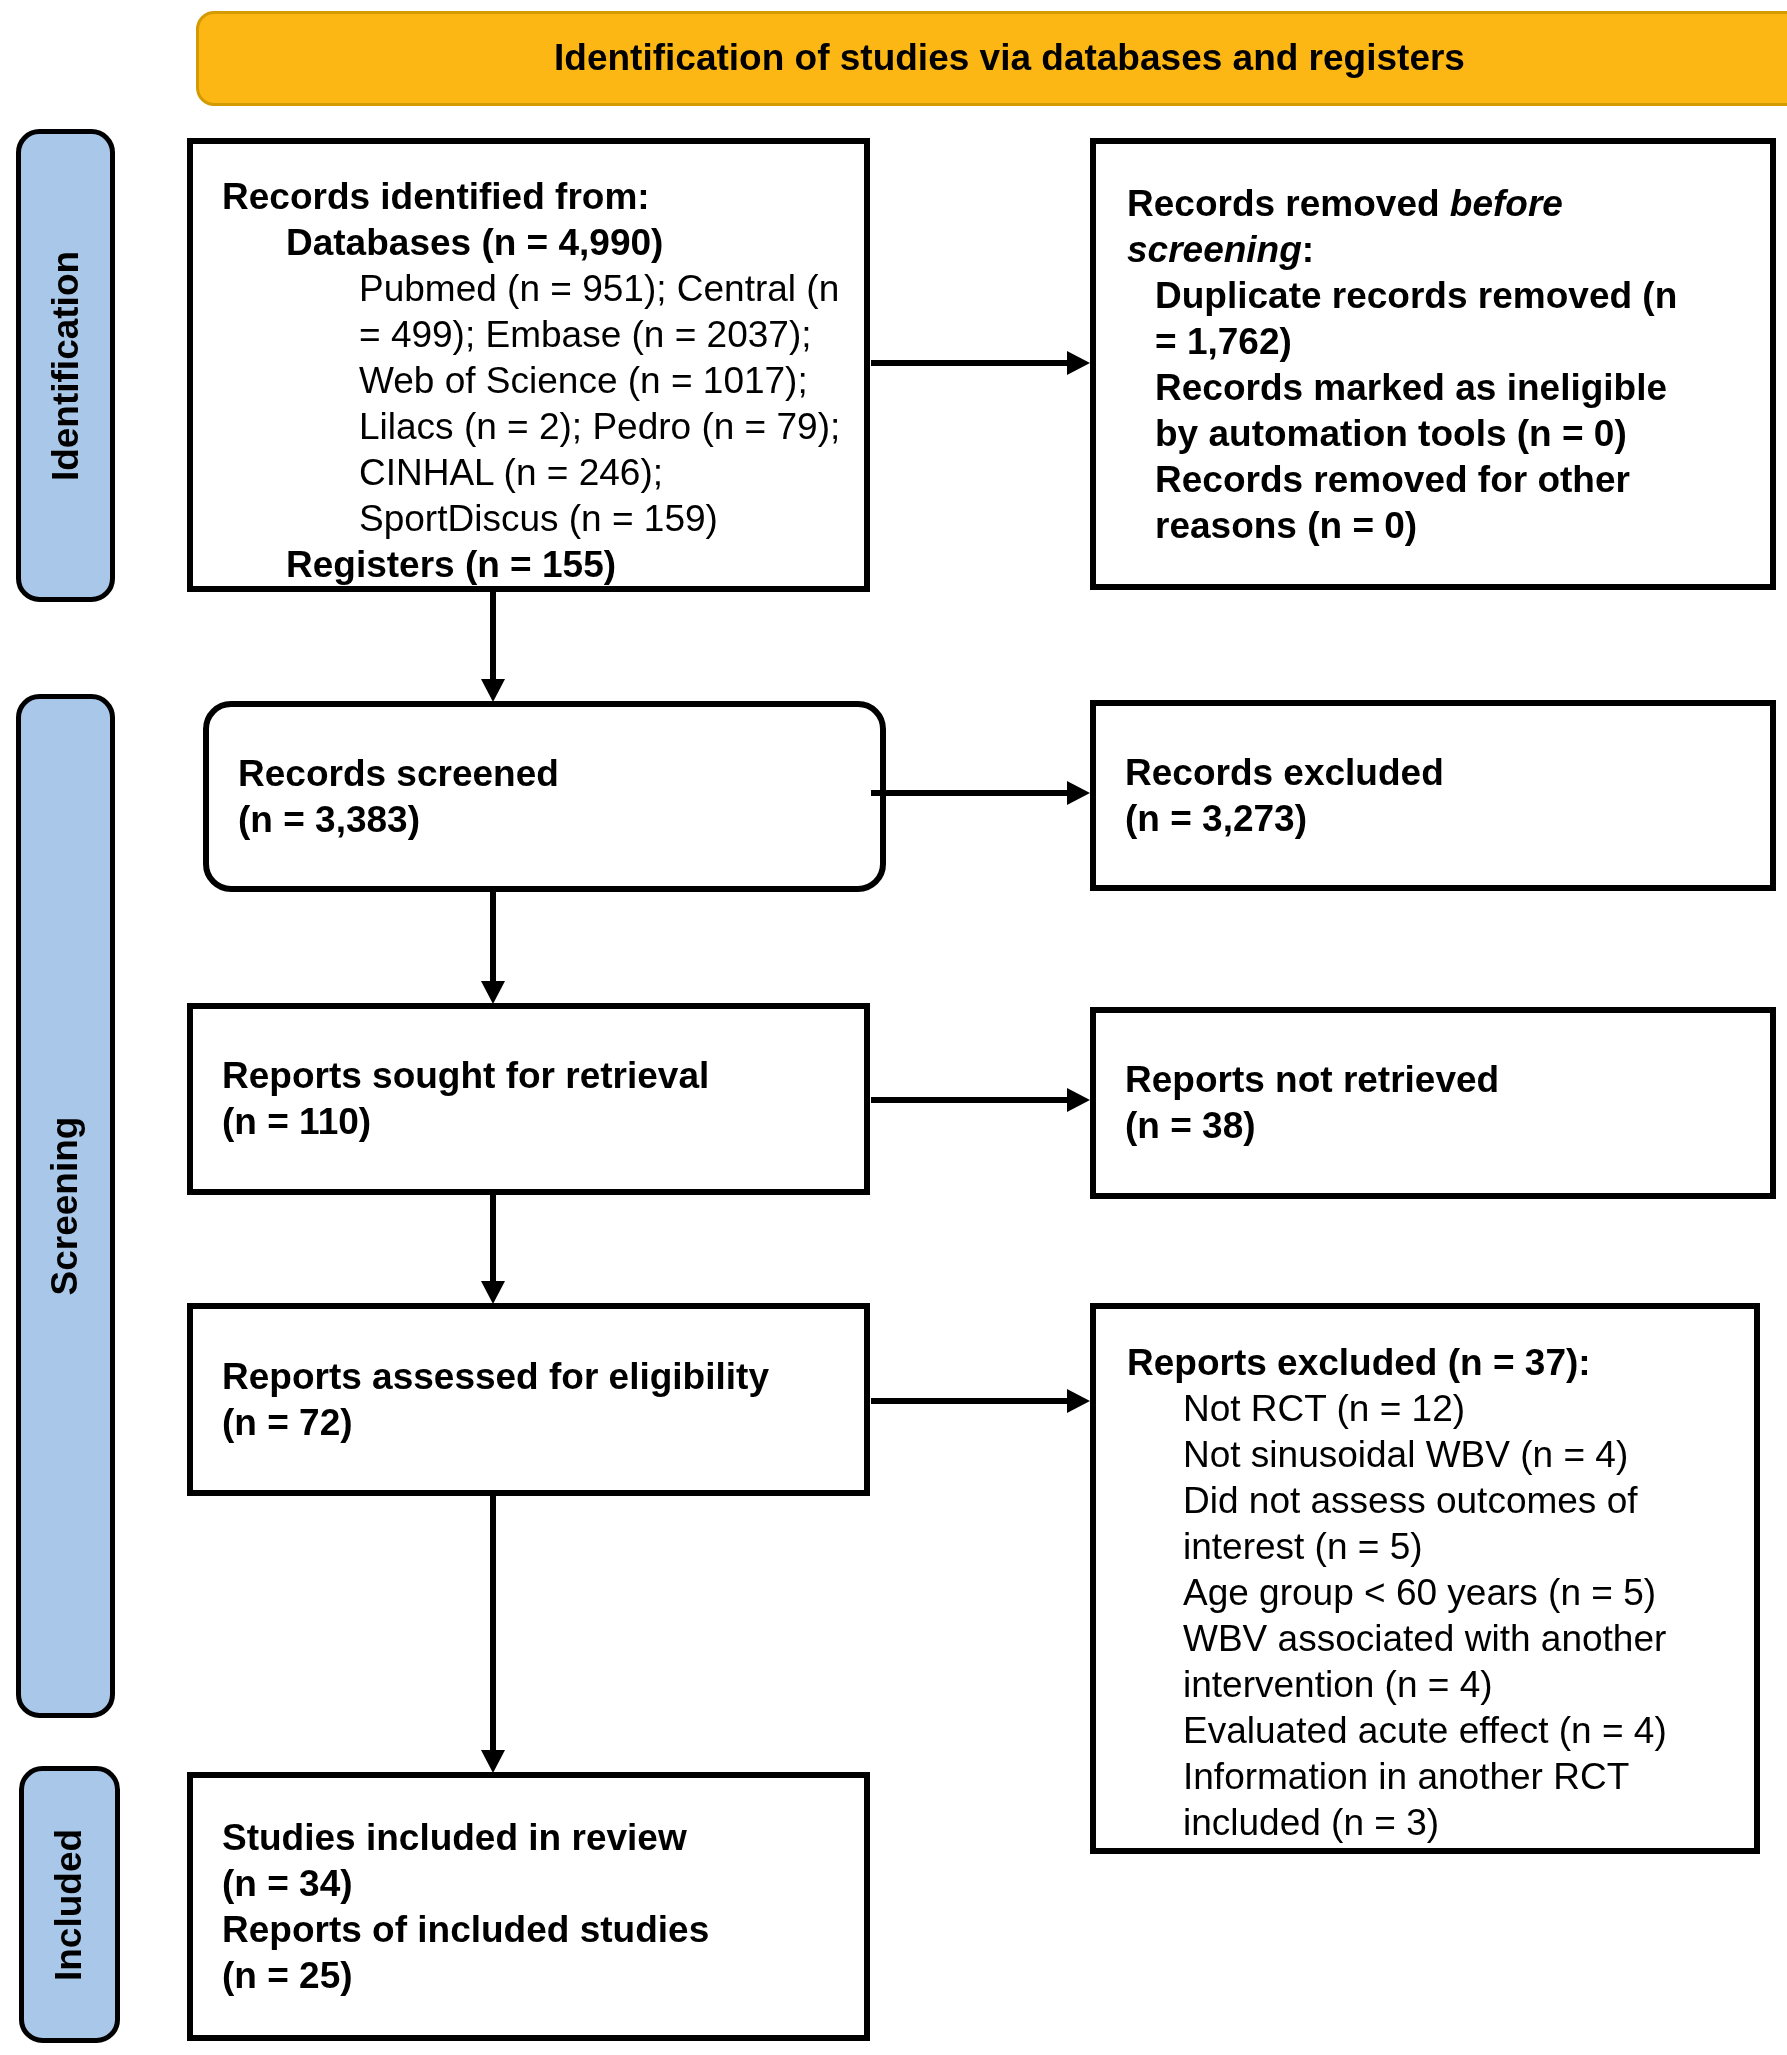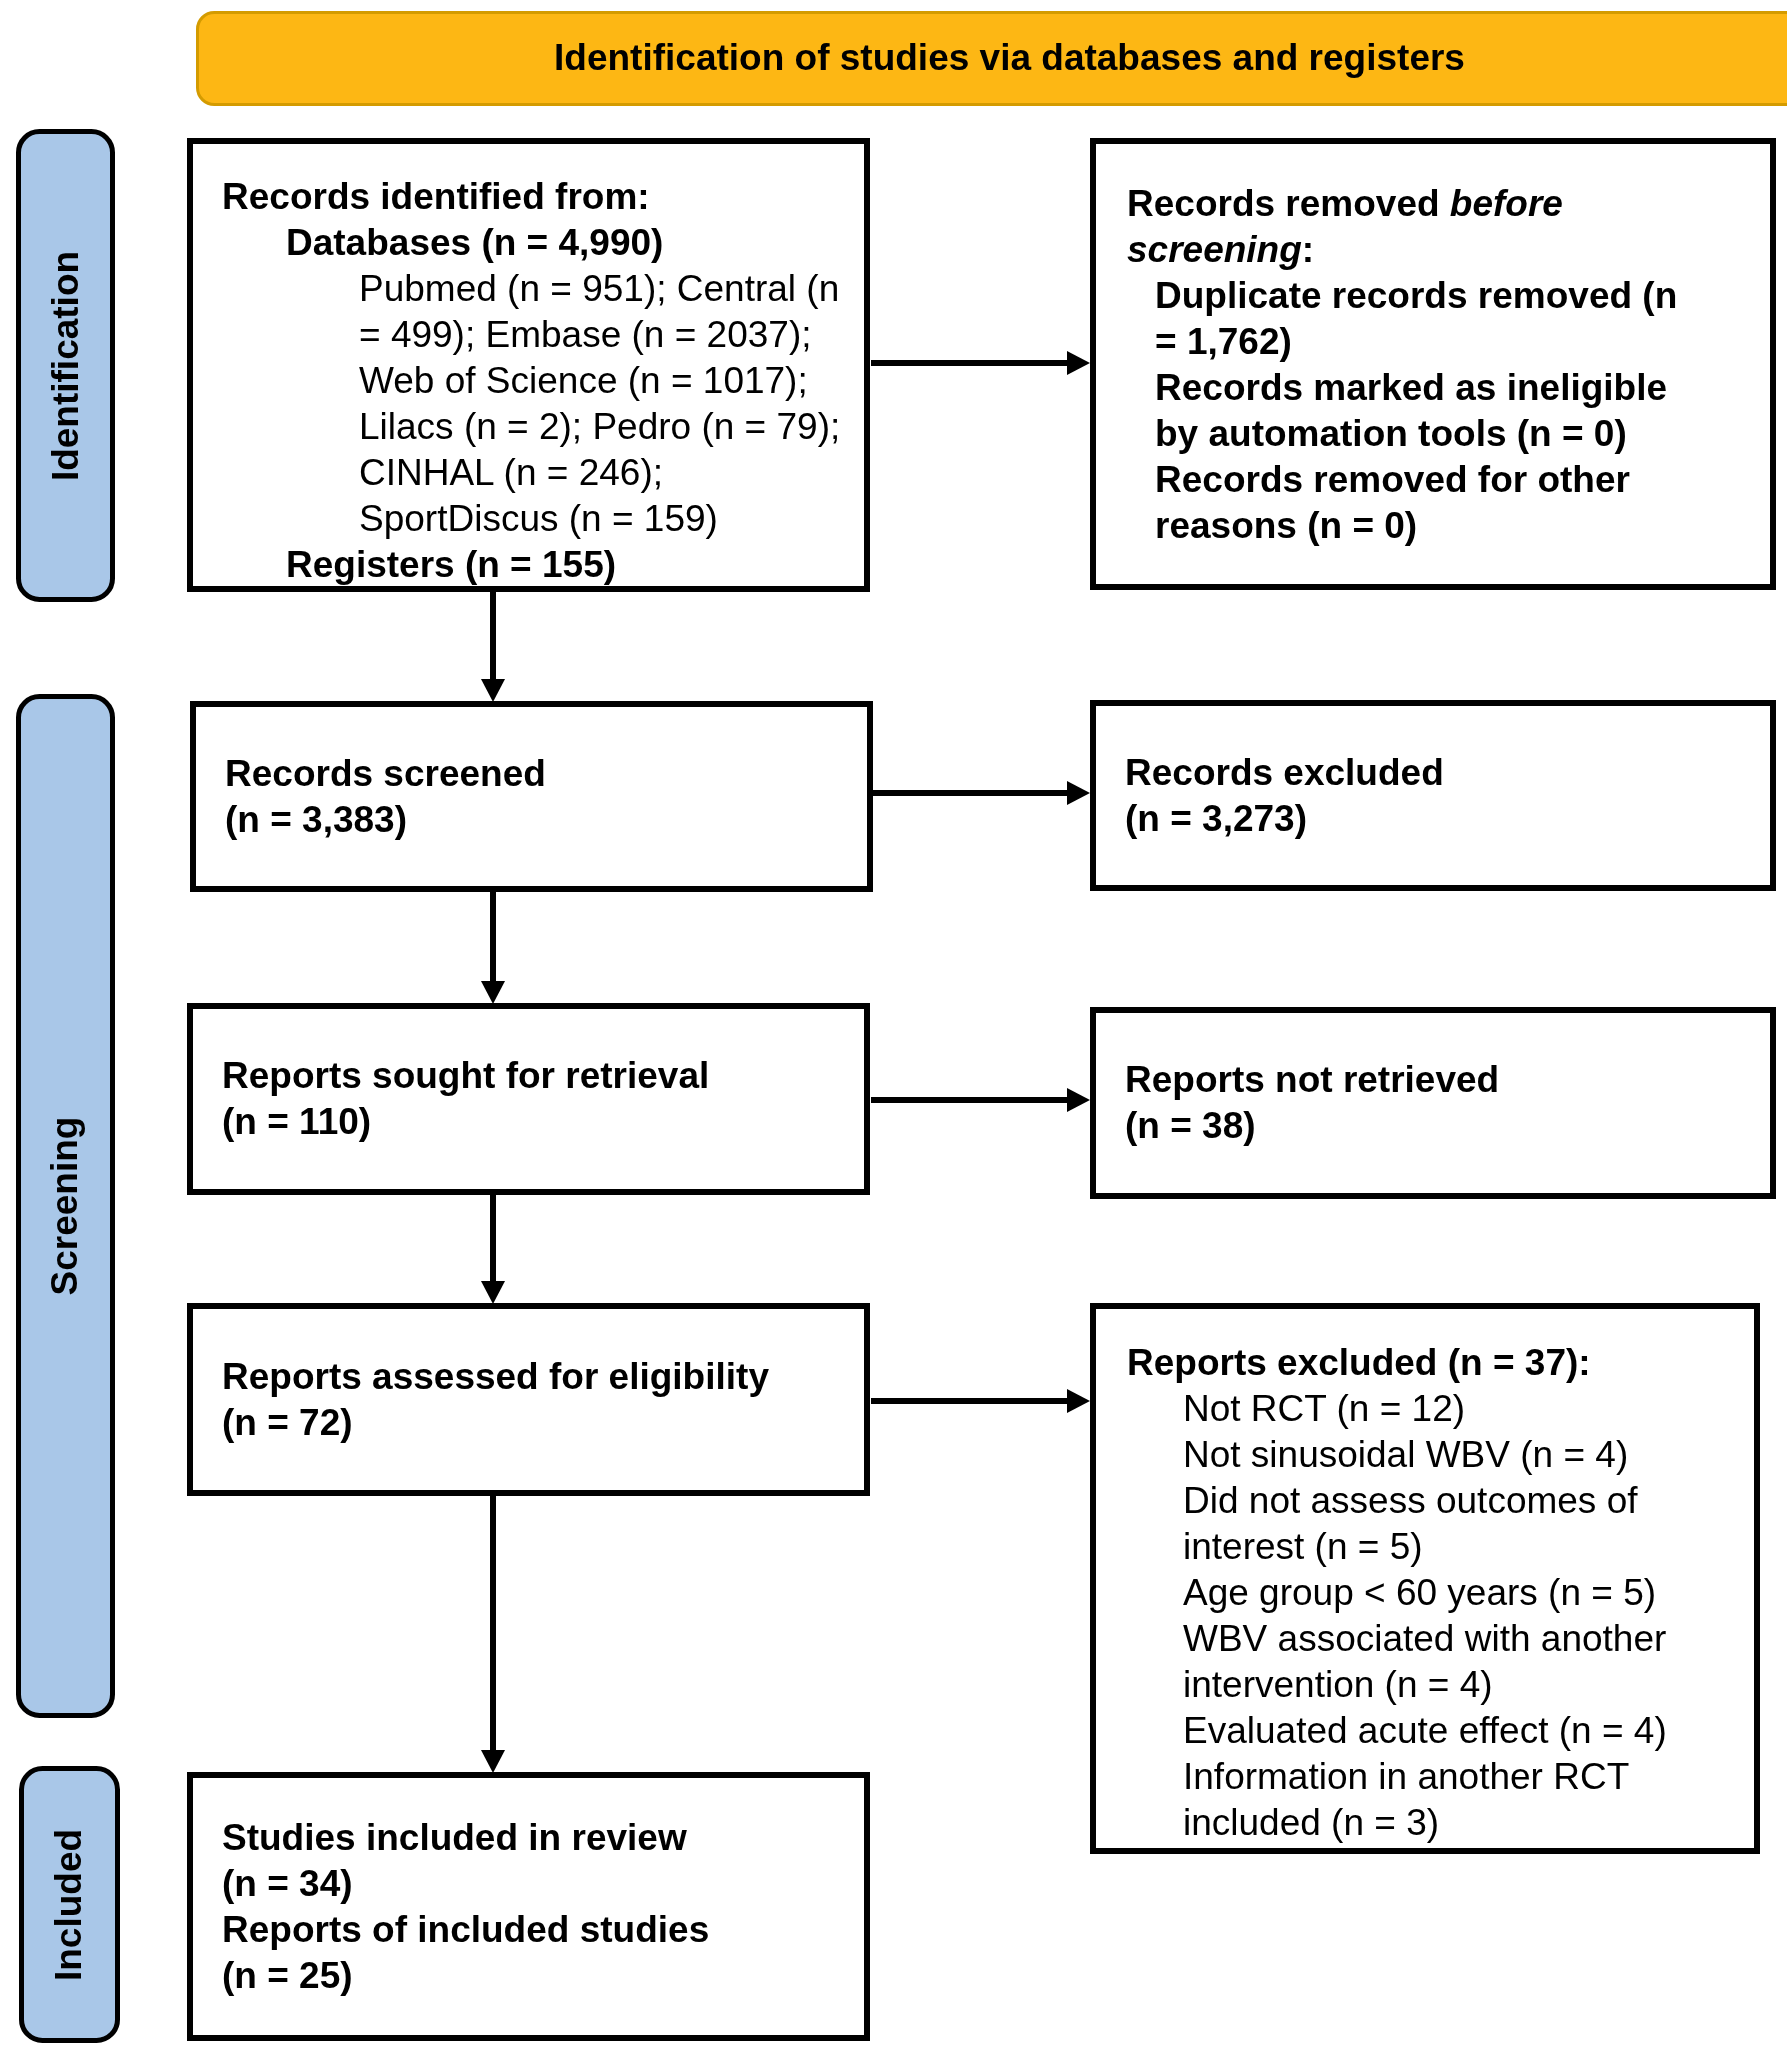--- a/index.html
+++ b/index.html
@@ -58,21 +58,21 @@
     font-size: 37px;
     line-height: 46px;
   }
   .b   { font-weight: bold; }
   .i   { font-style: italic; }
   .pre { white-space: pre-line; }
   .center { display: flex; align-items: center; padding-left: 29px; }
 
   .box-1 { left: 187px;  top: 138px;  width: 683px; height: 454px; padding: 30px 19.6px 0 29px; }
   .box-2 { left: 1090px; top: 138px;  width: 686px; height: 452px; padding: 37px 69px 0 31px; }
-  .box-3 { left: 190px;  top: 701px; width: 683px; height: 191px; }
+  .box-3 { left: 203px;  top: 701px; width: 683px; height: 191px; border-radius: 28px; }
   .box-4 { left: 1090px; top: 700px; width: 686px; height: 191px; }
   .box-5 { left: 187px;  top: 1003px; width: 683px; height: 192px; }
   .box-6 { left: 1090px; top: 1007px; width: 686px; height: 192px; }
   .box-7 { left: 187px;  top: 1303px; width: 683px; height: 193px; }
   .box-8 { left: 1090px; top: 1303px; width: 670px; height: 551px; padding: 31px 69px 0 31px; }
   .box-9 { left: 187px;  top: 1772px; width: 683px; height: 269px; }
 
   .box-1 .ind1 { margin-left: 64px; }
   .box-1 .ind2 { margin-left: 137px; }
   .box-2 .ind1 { margin-left: 28px; }

